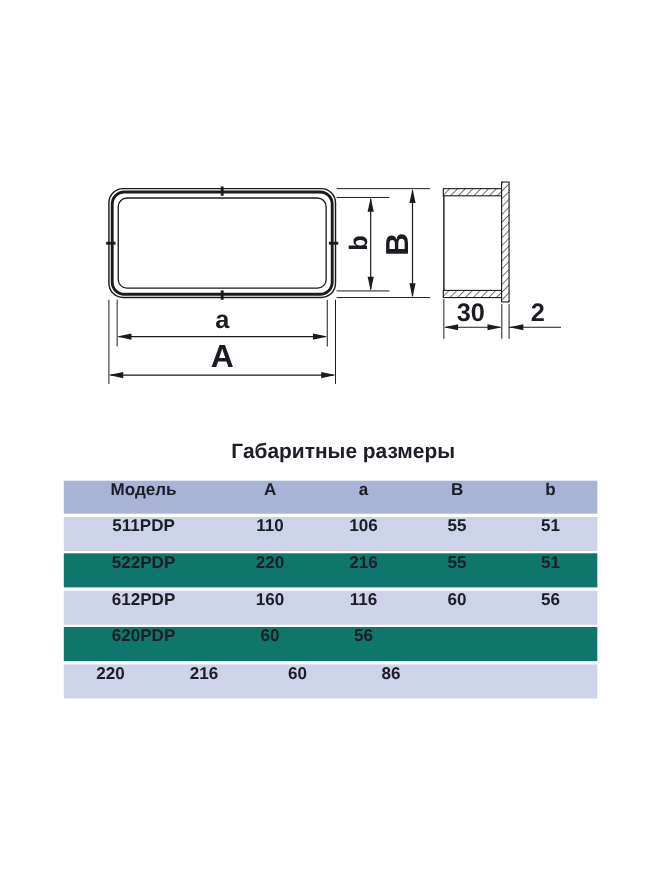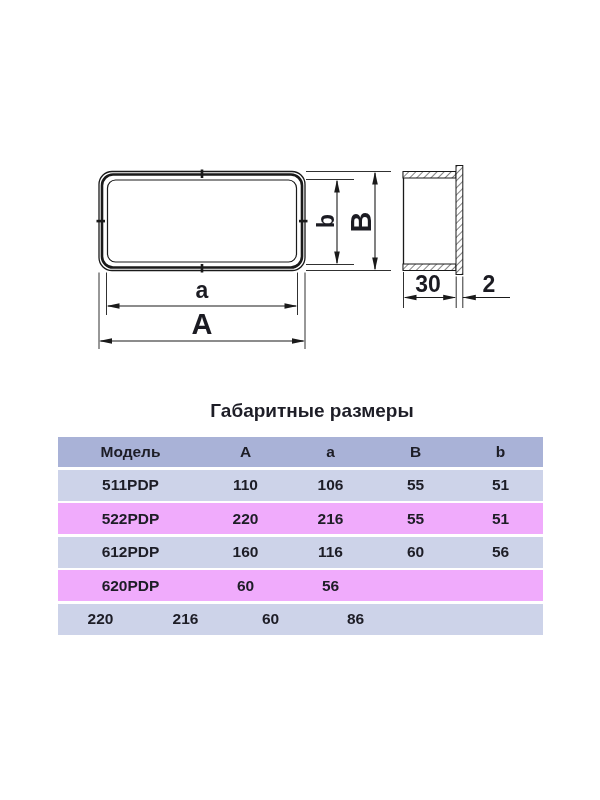--- a/index.html
+++ b/index.html
@@ -16,24 +16,24 @@
   svg text{fill:#1b1b22;text-anchor:middle;}
   .dim{font:700 23px "Liberation Sans",sans-serif;}
   .dim-lg{font:700 29px "Liberation Sans",sans-serif;}
 
   
   .title{position:absolute;top:400px;left:0;width:600px;text-align:center;
          font-size:19px;font-weight:700;color:var(--text,#1d1d26);padding-left:12px;}
 
   
   .dim-table{position:absolute;top:437px;left:58px;width:485px;}
-  .t-row{display:flex;height:31px;margin-bottom:2.5px;align-items:center;}
+  .t-row{display:flex;height:31px;margin-bottom:2.5px;align-items:flex-start;}
   .t-head{height:30px;background:var(--header-bg,#a9b2d7);}
   .r-shade{background:var(--row-alt-bg,#cdd3e9);}
-  .r-plain{background:#f0abfc;}
+  .r-plain{background:#0f766e;}
   .cell{display:flex;align-items:center;justify-content:center;
         font-size:15.5px;font-weight:700;color:var(--text,#1d1d26);}
   .c-model{width:145px;}
   .c-num{width:85px;}
 </style>
 </head>
 <body>
 
 <div class="page">
 

